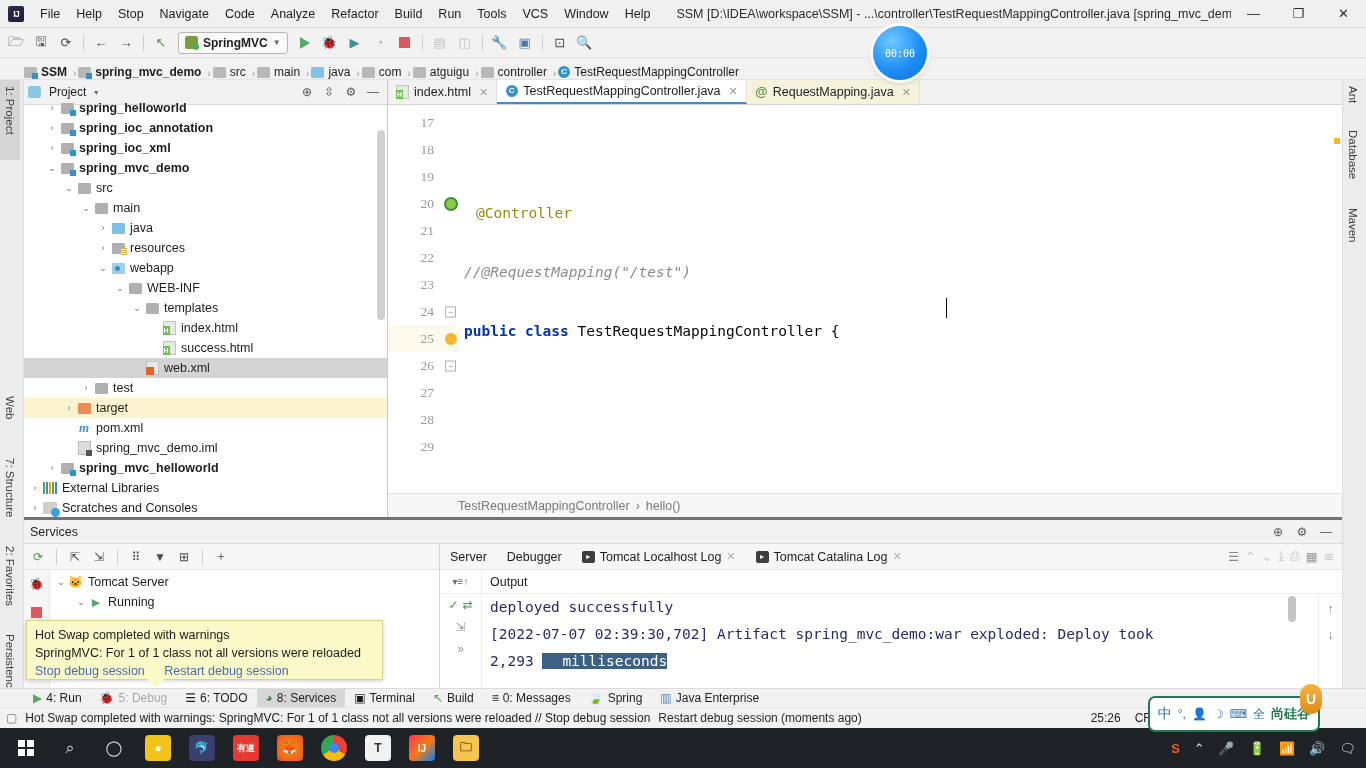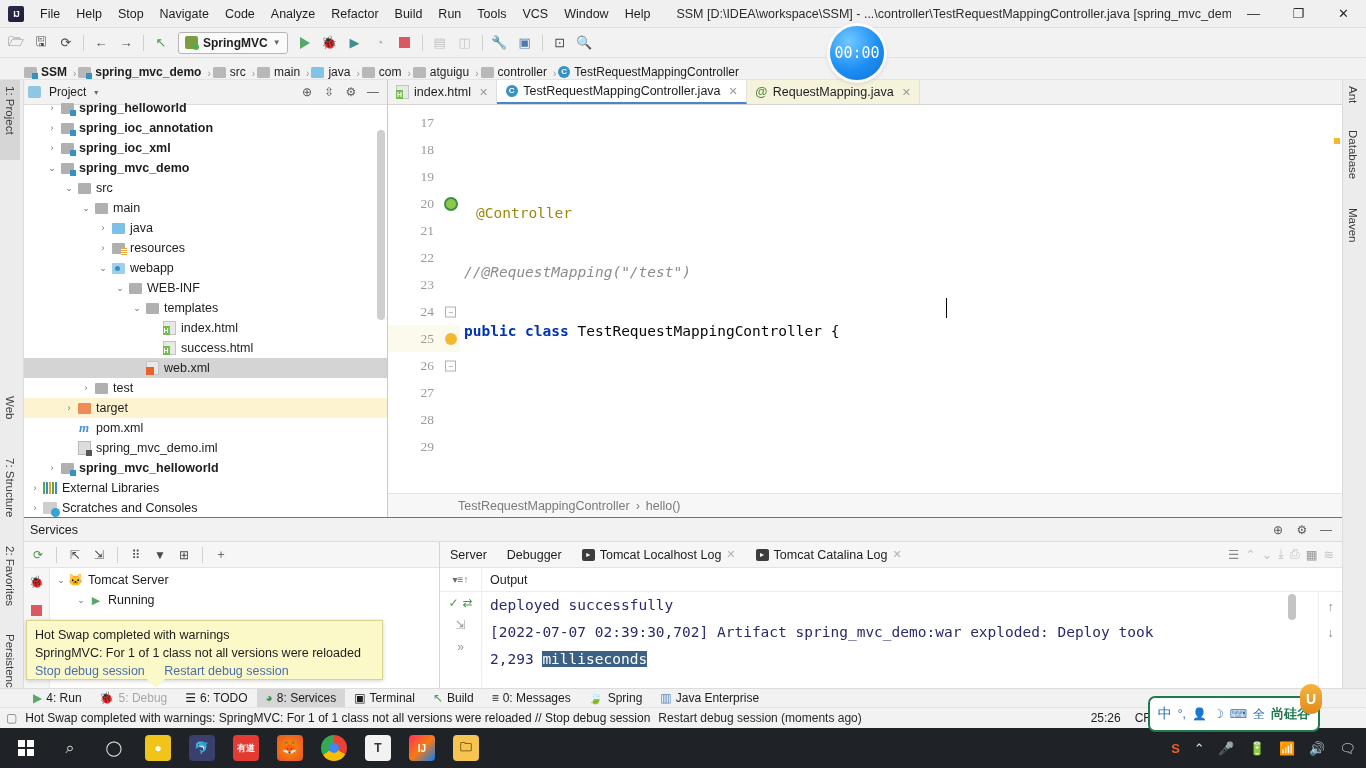--- a/index.html
+++ b/index.html
@@ -64,26 +64,26 @@
   }
   .caret { font-size: 8px; color: #666; }
   .play-tri {
     width: 0; height: 0; border-left: 10px solid #59a869;
     border-top: 6px solid transparent; border-bottom: 6px solid transparent;
   }
   .stop-sq { width: 11px; height: 11px; background: #db5860; }
 
   
   .timer {
-    position: absolute; left: 830px; top: 26px; width: 54px; height: 54px;
+    position: absolute; left: 873px; top: 26px; width: 54px; height: 54px;
     border-radius: 50%;
     background: radial-gradient(circle at 35% 28%, #6fc9ff 0%, #1e8ef5 55%, #0b6fd0 100%);
     box-shadow: 0 0 0 3px rgba(255,255,255,.85), 0 2px 6px rgba(0,0,0,.25);
     display: flex; align-items: center; justify-content: center;
-    color: #fff; font-size: 15px; font-family: "DejaVu Sans Mono", monospace;
+    color: #fff; font-size: 10px; font-family: "DejaVu Sans Mono", monospace;
     z-index: 60;
   }
 
   
   .navbar {
     height: 22px; background: #f2f2f2; display: flex; align-items: flex-end;
     padding-left: 22px; gap: 0; border-bottom: 1px solid #e3e3e3; font-size: 12px;
   }
   .crumb { display: flex; align-items: center; gap: 4px; padding: 0 6px 0 2px; }
   .crumb.bold { font-weight: bold; }
@@ -235,21 +235,21 @@
 
   .bc-bottom {
     height:24px; background:#f7f7f7; border-top:1px solid #e3e3e3;
     display:flex; align-items:center; padding-left:70px; gap:6px;
     font-size:12.5px; color:#7a7a7a;
   }
 
   
   .services {
     position:absolute; left:24px; top:437px; width:1318px; height:171px;
-    background:#fff; border-top:1px solid #737373; display:flex; flex-direction:column;
+    background:#fff; border-top:3px solid #737373; display:flex; flex-direction:column;
   }
   .svc-header {
     height:24px; background:#f2f2f2; display:flex; align-items:center;
     padding:0 6px; font-size:12.5px; border-bottom:1px solid #dcdcdc;
   }
   .svc-header .right { margin-left:auto; display:flex; gap:4px; }
   .svc-body { flex:1; display:flex; min-height:0; }
 
   .svc-left { width: 416px; display:flex; flex-direction:column; border-right:1px solid #d4d4d4;}
   .svc-toolbar {
@@ -279,21 +279,21 @@
   .out-gut { width:42px; display:flex; align-items:center; justify-content:center;
              color:#6a6a6a; font-size:10px; border-right:1px solid #ececec; height:24px;}
   .out-body { flex:1; display:flex; min-height:0; position:relative; }
   .out-vbar { width:42px; border-right:1px solid #ececec; display:flex; flex-direction:column;
               align-items:center; gap:8px; padding-top:4px; }
   .console {
     flex:1; font-family:"DejaVu Sans Mono", monospace; font-size:14.5px;
     color:#2a2a6a; padding-left:8px; white-space:nowrap; overflow:hidden; position:relative;
   }
   .cnl { height:27px; line-height:27px; }
-  .sel-txt { background:#3d6185; color:#fff; }
+  .sel-txt { background:#3d6185; color:#fff;padding-left:20px; }
   .console-scroll { position:absolute; right:22px; top:2px; width:8px; height:26px;
                     background:#c4c4c4; border-radius:4px;}
   .out-right { width:24px; display:flex; flex-direction:column; align-items:center;
                gap:12px; padding-top:8px; color:#7a7a7a; border-left:1px solid #ececec;}
 
   
   .tooltip {
     position:absolute; left:26px; top:620px; width:357px; height:60px;
     background:#fbf9c8; border:1px solid #d8d38f; font-size:12.5px;
     padding:5px 8px 4px 8px; z-index:50; line-height:1.45;

